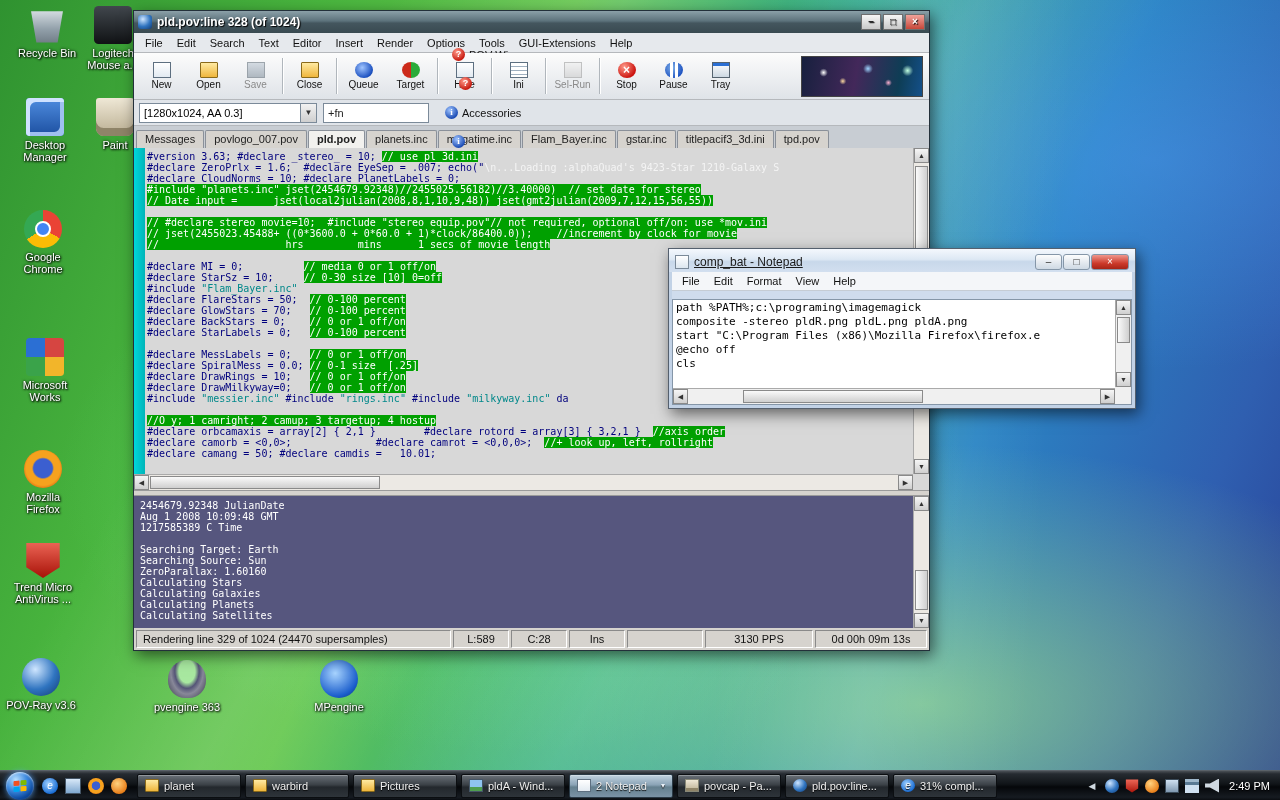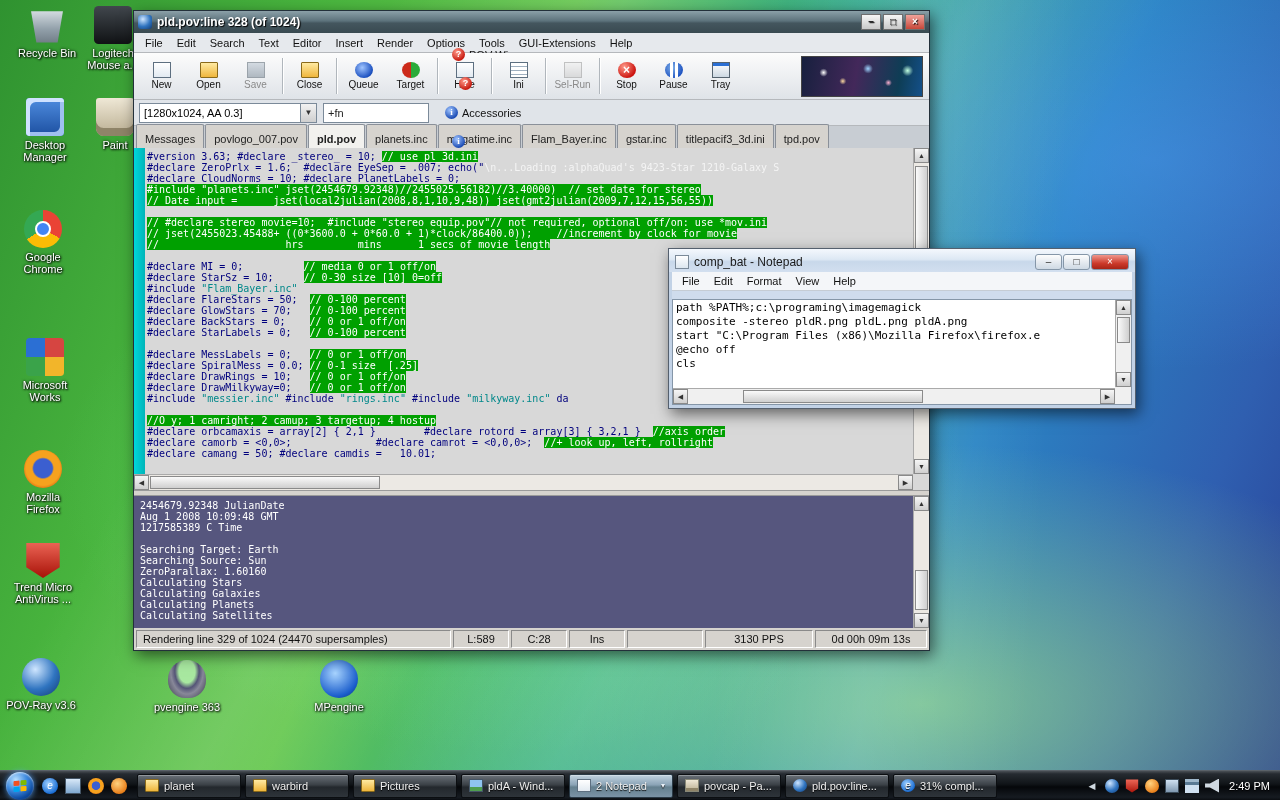--- a/index.html
+++ b/index.html
@@ -98,21 +98,21 @@
   .prow2 { height:26px; background:#e0e4e9; border-bottom:1px solid #b5b8bc; display:flex; align-items:center; padding-left:5px; gap:6px; flex:none; }
   .fakeselect { width:178px; height:20px; background:#fff; border:1px solid #7b8a99; display:flex; align-items:center; font-size:11px; padding-left:4px; }
   .fakeselect .ddtxt { flex:1; white-space:nowrap; overflow:hidden; }
   .fakeselect .ddarrow { width:16px; height:18px; background:linear-gradient(#f2f2f2,#cfcfcf); border-left:1px solid #7b8a99; font-size:8px; line-height:18px; text-align:center; color:#333; }
   .cmdfield { width:106px; height:20px; background:#fff; border:1px solid #7b8a99; font-size:11px; padding:3px 4px; color:#222; }
   .helprow { display:flex; align-items:center; gap:16px; margin-left:10px;flex-direction:column; }
   .helpbtn { display:flex; align-items:center; gap:4px; font-size:11px; color:#111; }
   .helpbtn .icn { width:13px; height:13px; }
 
   .ptabs { height:22px; background:#c8cdd3; display:flex; align-items:flex-end; padding:2px 2px 0; gap:1px; flex:none; }
-  .ptab { font-size:11px; padding:8px 8px 3px; background:#d6d3ce; border:1px solid #8a9099; border-bottom:none; color:#222; white-space:nowrap; border-radius:2px 2px 0 0; }
+  .ptab { font-size:11px; padding:2px 8px 3px; background:#d6d3ce; border:1px solid #8a9099; border-bottom:none; color:#222; white-space:nowrap; border-radius:2px 2px 0 0; }
   .ptab.active { background:#f2f1ee; font-weight:bold; position:relative; top:0; }
 
   .peditor { position:relative; flex:1; background:#d8d8d8; overflow:hidden; border-bottom:1px solid #9a9a9a; }
   .cyanbar { position:absolute; left:0; top:0; bottom:16px; width:11px; background:linear-gradient(90deg,#00d8dc,#00b4b8); }
   .codewrap { position:absolute; left:13px; top:3px; right:17px; bottom:16px; overflow:hidden; font-family:"DejaVu Sans Mono",monospace; font-size:10px; line-height:11px; white-space:pre; }
   .codeline { height:11px; }
   .s-k { color:#00007d; }
   .s-w { color:#f4f4f4; }
   .s-g { background:#00a000; color:#fff; }
   .s-s { color:#00888a; }
@@ -137,21 +137,21 @@
   .scell.s0 { flex:1; }
   .scell.s1,.scell.s2,.scell.s3 { width:56px; justify-content:center; }
   .scell.s4 { width:76px; }
   .scell.s5 { width:108px; justify-content:center; }
   .scell.s6 { width:112px; justify-content:center; }
 
   
   .notepad { left:668px; top:248px; width:468px; height:161px; background:#cfdced; border:1px solid #55606e; box-shadow:inset 0 0 0 3px #c2d2e6, 3px 5px 14px rgba(0,0,0,.55); display:flex; flex-direction:column; }
   .ntitle { height:23px; background:linear-gradient(#f4f8fd,#dde8f4 45%,#c8d8ea 55%,#d2dfef); display:flex; align-items:center; padding:3px 6px 0; color:#1a1a1a; font-size:12px; flex:none; }
   .ntitle .appic { width:14px; height:14px; margin-right:5px; background:linear-gradient(#fff,#dce6ef); border:1px solid #7b8a99; flex:none; }
-  .ntitle .ttext { flex:1; white-space:nowrap; overflow:hidden; }
+  .ntitle .ttext { flex:1; white-space:nowrap; overflow:hidden;text-decoration:underline; }
   .nbtns { display:flex; gap:1px; }
   .nbtn { width:27px; height:16px; background:linear-gradient(#fdfdfd,#cfd9e4); border:1px solid #8596a8; border-radius:3px; font-size:10px; line-height:14px; text-align:center; color:#333; }
   .nbtn.close { background:linear-gradient(#f0968c,#cc3a2a 60%,#a82416); color:#fff; width:38px; }
   .nmenu { height:19px; background:#f4f6f9; border-bottom:1px solid #c5ccd4; display:flex; align-items:center; padding-left:3px; margin:0 3px; flex:none; }
   .nmenu .mi { font-size:11px; padding:2px 7px; color:#111; }
   .nbody { position:relative; flex:1; margin:8px 3px 3px; background:#fff; border:1px solid #8596a8; overflow:hidden; }
   .ntext { position:absolute; left:3px; top:1px; right:18px; bottom:18px; font-family:"DejaVu Sans Mono",monospace; font-size:11px; line-height:14px; color:#000; white-space:pre; overflow:hidden; }
   .nbody .vscroll { bottom:17px; background:#f0f0f0; }
   .nbody .hscroll { right:16px; background:#f0f0f0; }
   .ncorner { position:absolute; right:0; bottom:0; width:16px; height:17px; background:#f0f0f0; }

